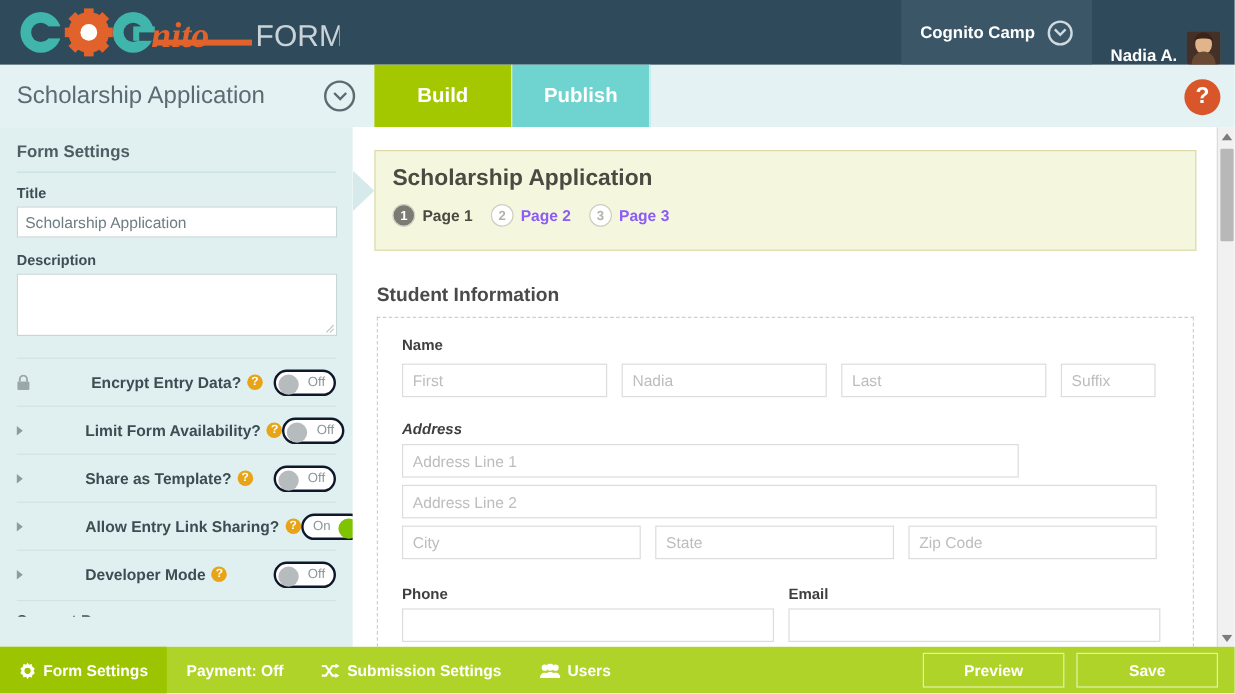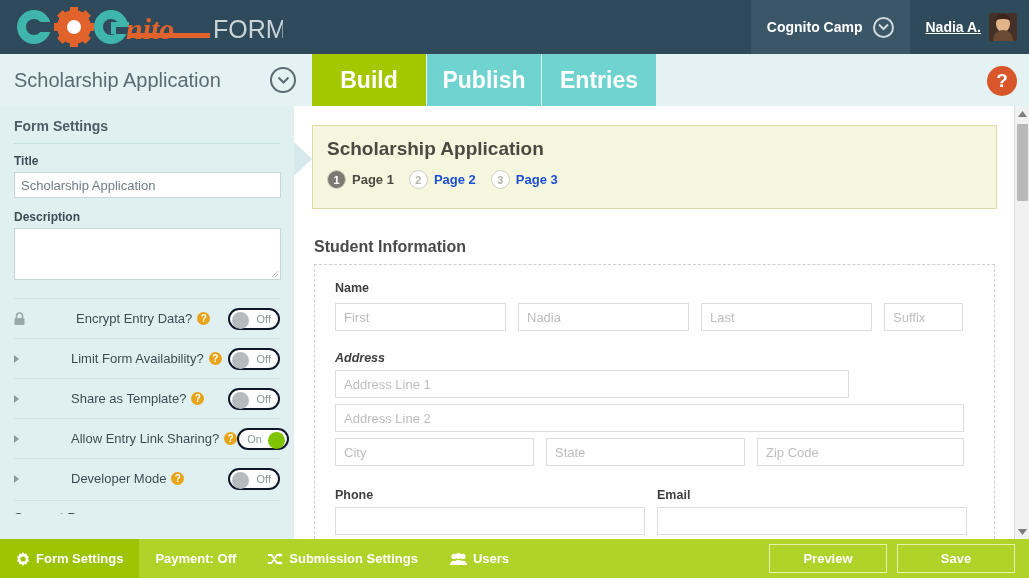--- a/index.html
+++ b/index.html
@@ -19,22 +19,22 @@
   .logo svg { display: block; }
   .topbar-right {
     margin-left: auto; height: 54px; display: flex; align-items: stretch;
   }
   .org-chip {
     display: flex; align-items: center; gap: 10px;
     padding: 12px 16px; background: #3a5667; color: #fff;
     font-weight: bold; font-size: 14px;
   }
   .user-chip {
-    display: flex; align-items: center; gap: 8px;
-    padding: 0 12px 0 16px; color: #fff; font-weight: bold; font-size: 14px; text-decoration: underline;
+    display: flex; align-items: flex-end; gap: 8px;
+    padding: 0 12px 0 16px; color: #fff; font-weight: bold; font-size: 14px;
   }
   .circ-chev {
     width: 21px; height: 21px; border: 2px solid #cfd9de; border-radius: 50%;
     display: flex; align-items: center; justify-content: center;
   }
   .circ-chev svg { display:block; }
   .avatar {
     width: 28px; height: 28px; border-radius: 3px; overflow: hidden;
     background: #5b4a3f; display: block;
   }
@@ -53,21 +53,21 @@
     white-space: nowrap; overflow: hidden;
   }
   .form-name-chev {
     margin-left: auto; width: 26px; height: 26px;
     border: 2px solid #5b6b72; border-radius: 50%;
     display: flex; align-items: center; justify-content: center;
   }
   .tabs { position: absolute; left: 312px; top: 0; display: flex; height: 52px; }
   .tab {
     width: 115px; height: 52px; display: flex; align-items: center;
-    justify-content: center; color: #fff; font-weight: bold; font-size: 23px;
+    justify-content: center; color: #fff; font-weight: bold; font-size: 17px;
     background: #6fd3cf; border-right: 1px solid #e4f2f3;
   }
   .tab.active { background: #a4c800; }
   .help-btn {
     position: absolute; right: 12px; top: 12px;
     width: 30px; height: 30px; border-radius: 50%;
     background: #d8562a; color: #fff; font-weight: bold; font-size: 19px;
     display: flex; align-items: center; justify-content: center;
   }
 
@@ -100,21 +100,21 @@
     display: flex; align-items: center; height: 40px;
     border-top: 1px solid #cfe4e6;
   }
   .toggle-row:first-of-type { border-top: 1px solid #cfe4e6; }
   .tri {
     width: 0; height: 0; border-left: 5px solid #8c9ba1;
     border-top: 4px solid transparent; border-bottom: 4px solid transparent;
     margin-right: 8px; flex: none;
   }
   .lock-ico { margin-right: 7px; flex: none; display:block; }
-  .toggle-label { font-size: 13px; font-weight: normal; color: #3d4d53; white-space: nowrap; padding-left: 44px; }
+  .toggle-label { font-size: 13px; font-weight: bold; color: #3d4d53; white-space: nowrap; padding-left: 44px; }
   .qmark {
     width: 13px; height: 13px; border-radius: 50%; background: #e8a317;
     color: #fff; font-size: 10px; font-weight: bold; margin-left: 5px;
     display: inline-flex; align-items: center; justify-content: center; flex: none;
   }
   .switch {
     margin-left: auto; width: 52px; height: 22px; border-radius: 11px;
     background: #fff; border: 2px solid #0f172a; position: relative; flex: none;
   }
   .switch .knob {
@@ -151,21 +151,21 @@
   }
   .steps { display: flex; align-items: center; margin: 10px 0 0 14px; gap: 7px; }
   .step { display: flex; align-items: center; gap: 6px; margin-right: 8px; }
   .step-num {
     width: 19px; height: 19px; border-radius: 50%;
     display: flex; align-items: center; justify-content: center;
     font-size: 11px; font-weight: bold;
   }
   .step.active .step-num { background: #7b7b73; color: #fff; }
   .step .step-num { background: #fff; color: #b3b3ab; border: 1px solid #cfcfc2; }
-  .step-lbl { font-size: 13px; font-weight: bold; color: #1d4ed8; }
+  .step-lbl { font-size: 13px; font-weight: bold; color: #8b5cf6; }
   .step.active .step-lbl { color: #4a4a42; }
 
   .sec-title {
     position: absolute; left: 20px; top: 132px;
     font-size: 16px; font-weight: bold; color: #4a4a4a;
   }
   .section-box {
     position: absolute; left: 20px; top: 158px; width: 681px; height: 275px;
     border: 1px dashed #cfcfcf; border-bottom: none;
   }
@@ -270,21 +270,20 @@
       <div class="form-name-chev">
         <svg width="13" height="9" viewBox="0 0 13 9">
             <path d="M1.5 1.5L6.5 6.5 11.5 1.5" stroke="#5b6b72" stroke-width="2" fill="none"></path>
           </svg>
       </div>
     </div>
 
     <div class="tabs">
       <div class="tab active">Build</div>
       <div class="tab">Publish</div>
-      <div class="tab">Entries</div>
     </div>
 
     <div class="help-btn">?</div>
   </div>
 
   <div class="sidebar">
     <div class="sb-inner">
       <div class="sb-title">Form Settings</div>
 
       <div class="fld-label">Title</div>

